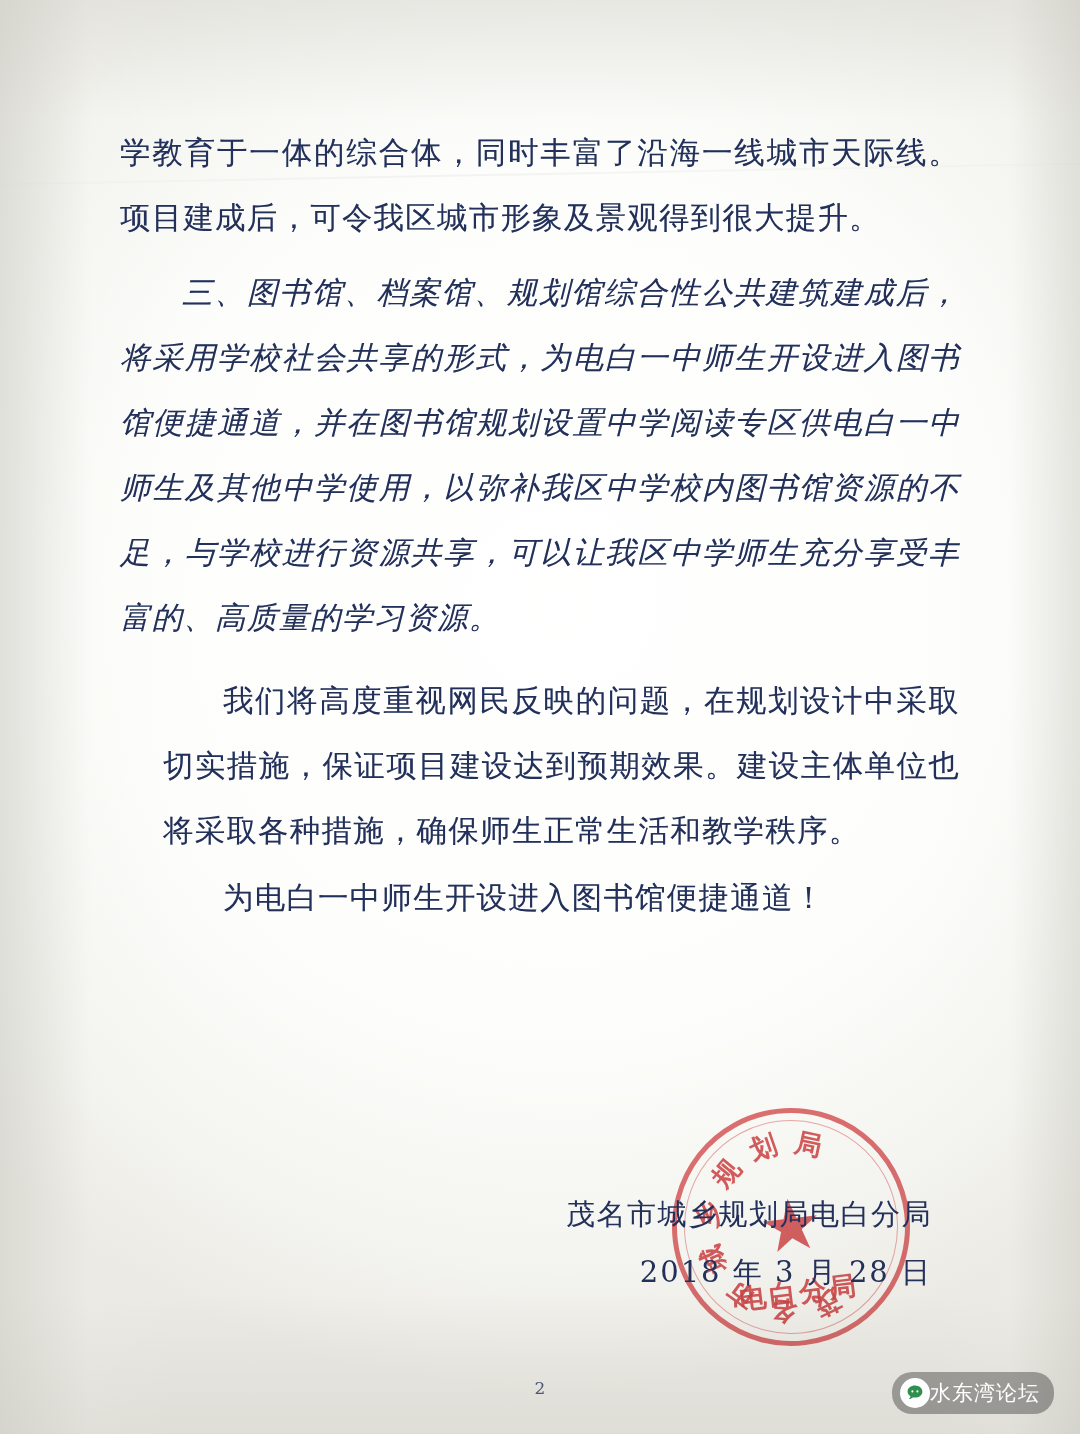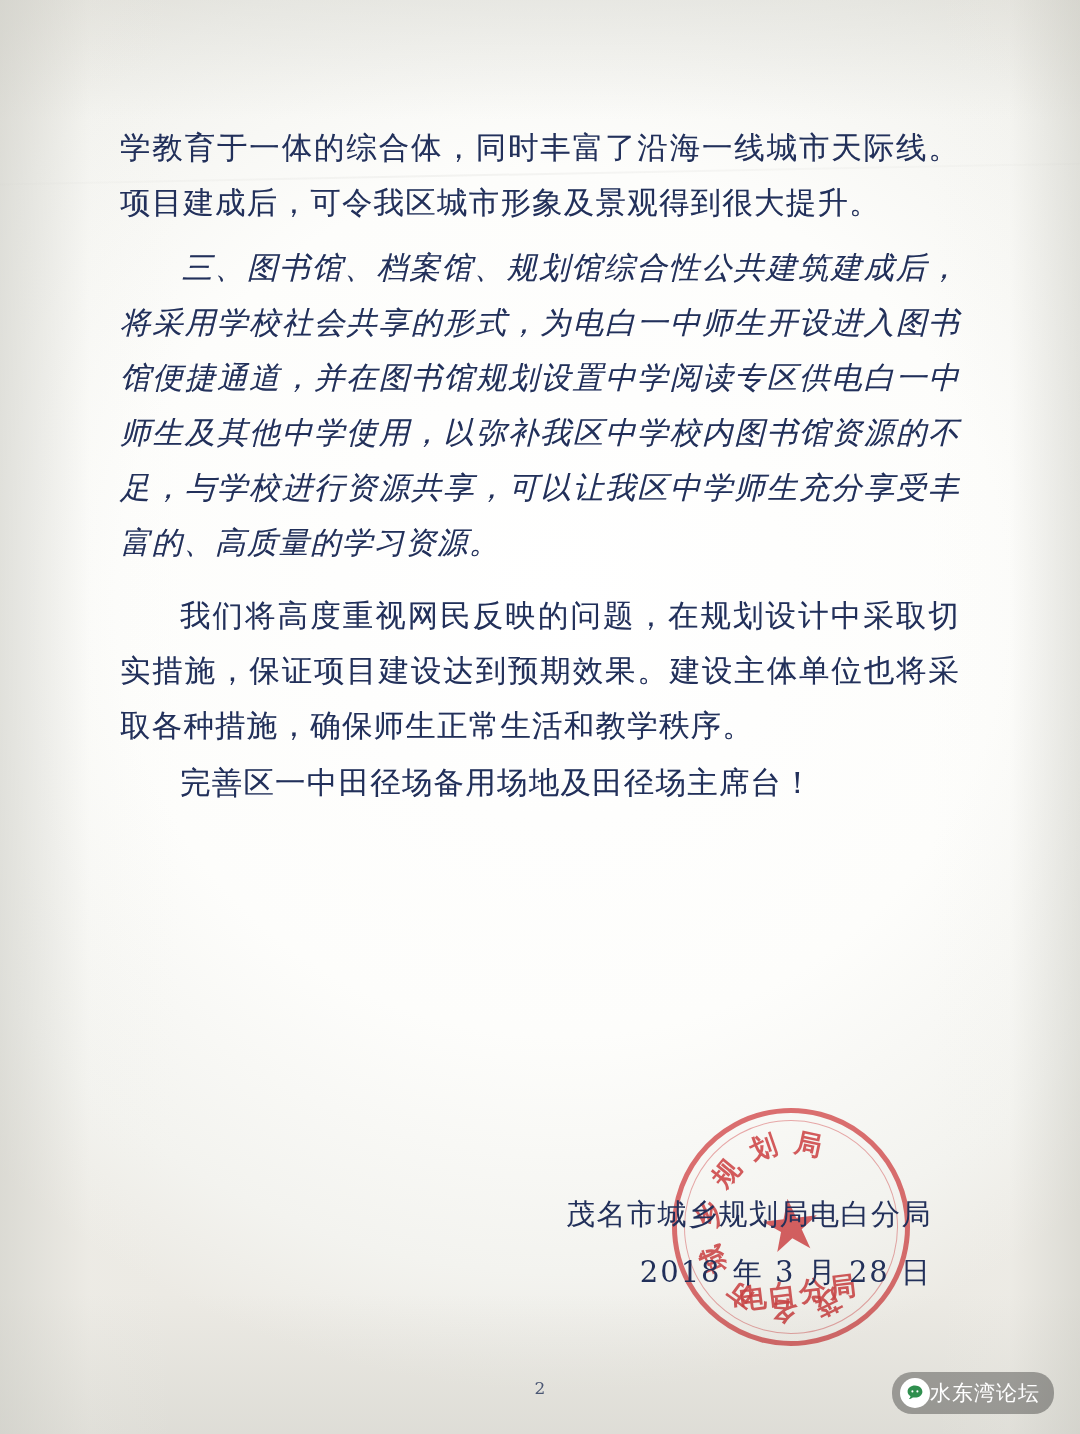--- a/index.html
+++ b/index.html
@@ -51,35 +51,36 @@
   
   .doc-body {
     position: absolute;
     left: 120px;
     top: 120px;
     width: 840px;
     color: #1c2a4a;
   }
   .para {
     font-size: 30.5px;
-    line-height: 55px;
+    line-height: 65px;
     letter-spacing: 1.2px;
     text-align: justify;
     text-justify: inter-ideograph;
     margin: 0 0 2px 0;
     color: #22305a;
     font-family: "DejaVu Serif", "Liberation Serif", serif;
     text-shadow: 0 0 0.6px rgba(40,60,120,0.28);
   }
   .para.indent {
     text-indent: 62px;
     font-style: italic;
   }
   .para.indent-small {
     text-indent: 60px;
+    margin-left: 43px;
   }
   .gap {
     height: 8px;
   }
 
   
   .sign-block {
     position: absolute;
     right: 148px;
     top: 1185px;
@@ -203,21 +204,21 @@
 
 <div id="scan">
 
   <div class="doc-body">
     <p class="para">学教育于一体的综合体，同时丰富了沿海一线城市天际线。项目建成后，可令我区城市形象及景观得到很大提升。</p>
     <div class="gap"></div>
     <p class="para indent">三、图书馆、档案馆、规划馆综合性公共建筑建成后，将采用学校社会共享的形式，为电白一中师生开设进入图书馆便捷通道，并在图书馆规划设置中学阅读专区供电白一中师生及其他中学使用，以弥补我区中学校内图书馆资源的不足，与学校进行资源共享，可以让我区中学师生充分享受丰富的、高质量的学习资源。</p>
     <div class="gap"></div>
     <div class="gap"></div>
     <p class="para indent-small">我们将高度重视网民反映的问题，在规划设计中采取切实措施，保证项目建设达到预期效果。建设主体单位也将采取各种措施，确保师生正常生活和教学秩序。</p>
-    <p class="para indent-small">完善区一中田径场备用场地及田径场主席台！</p>
+    <p class="para indent-small">为电白一中师生开设进入图书馆便捷通道！</p>
   </div>
 
   <div class="seal">
     <div class="ring-inner"></div>
     <div class="star">★</div>
     <div class="bottom-text">电白分局</div>
   <div class="arc-char" style="transform: translate(27.3px, 79.4px) rotate(-199deg);">茂</div>
       <div class="arc-char" style="transform: translate(-17.7px, 82.1px) rotate(-167.9deg);">名</div>
       <div class="arc-char" style="transform: translate(-57.6px, 61.1px) rotate(-136.7deg);">市</div>
       <div class="arc-char" style="transform: translate(-80.9px, 22.5px) rotate(-105.6deg);">城</div>

